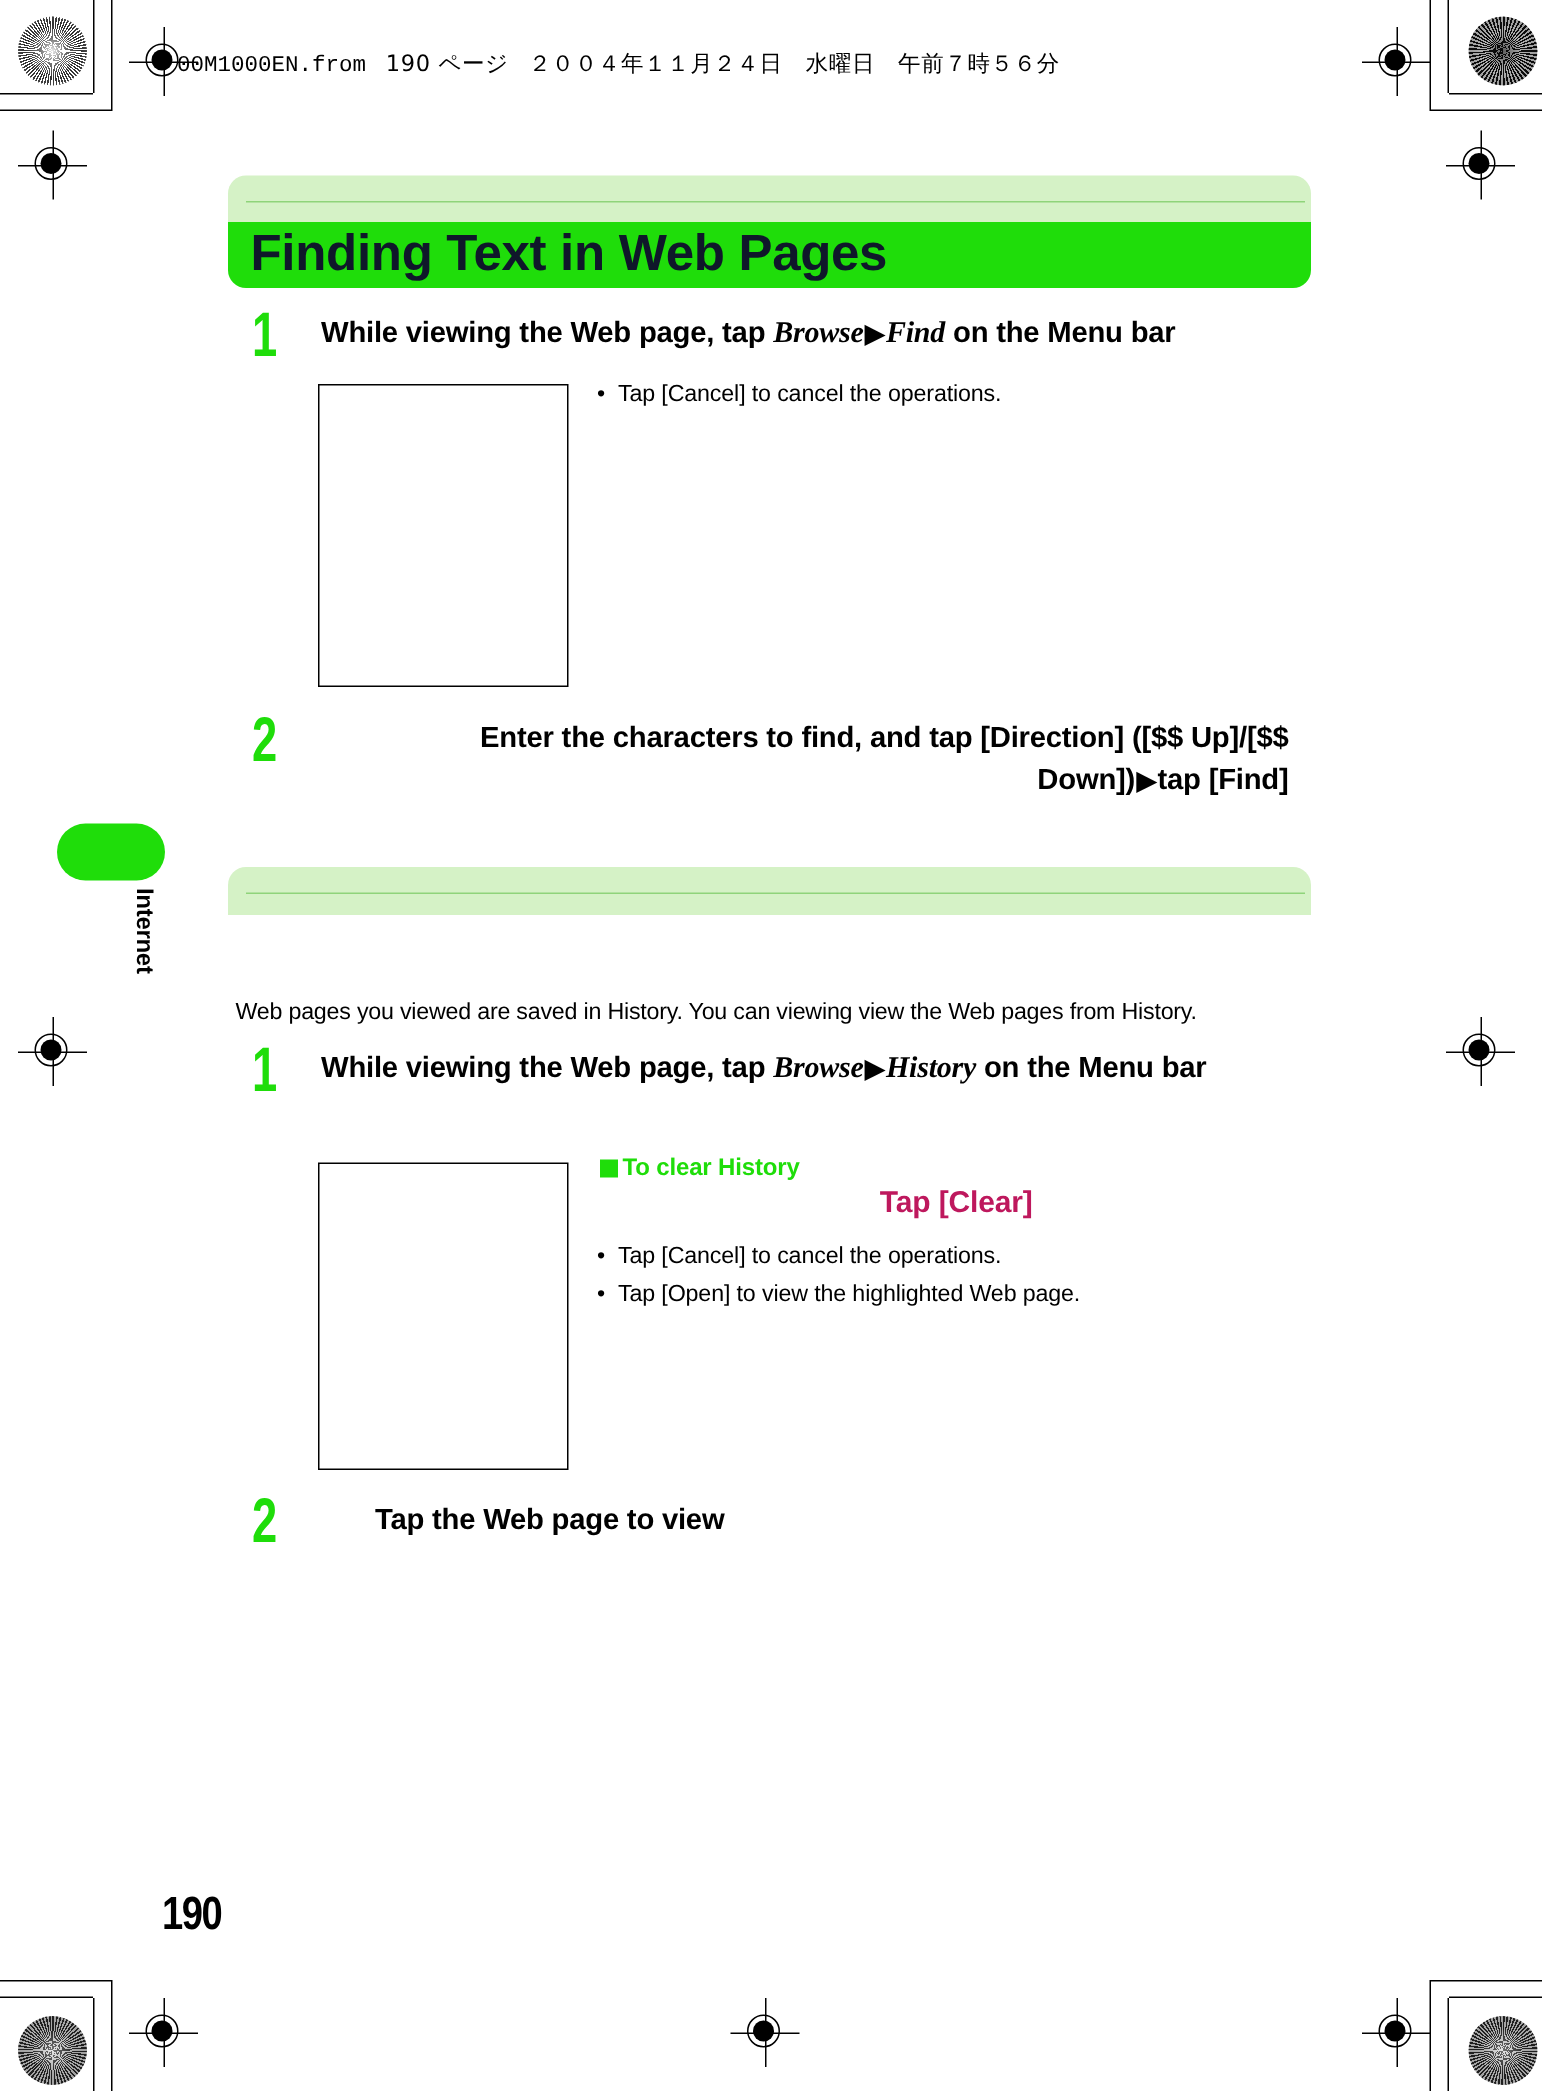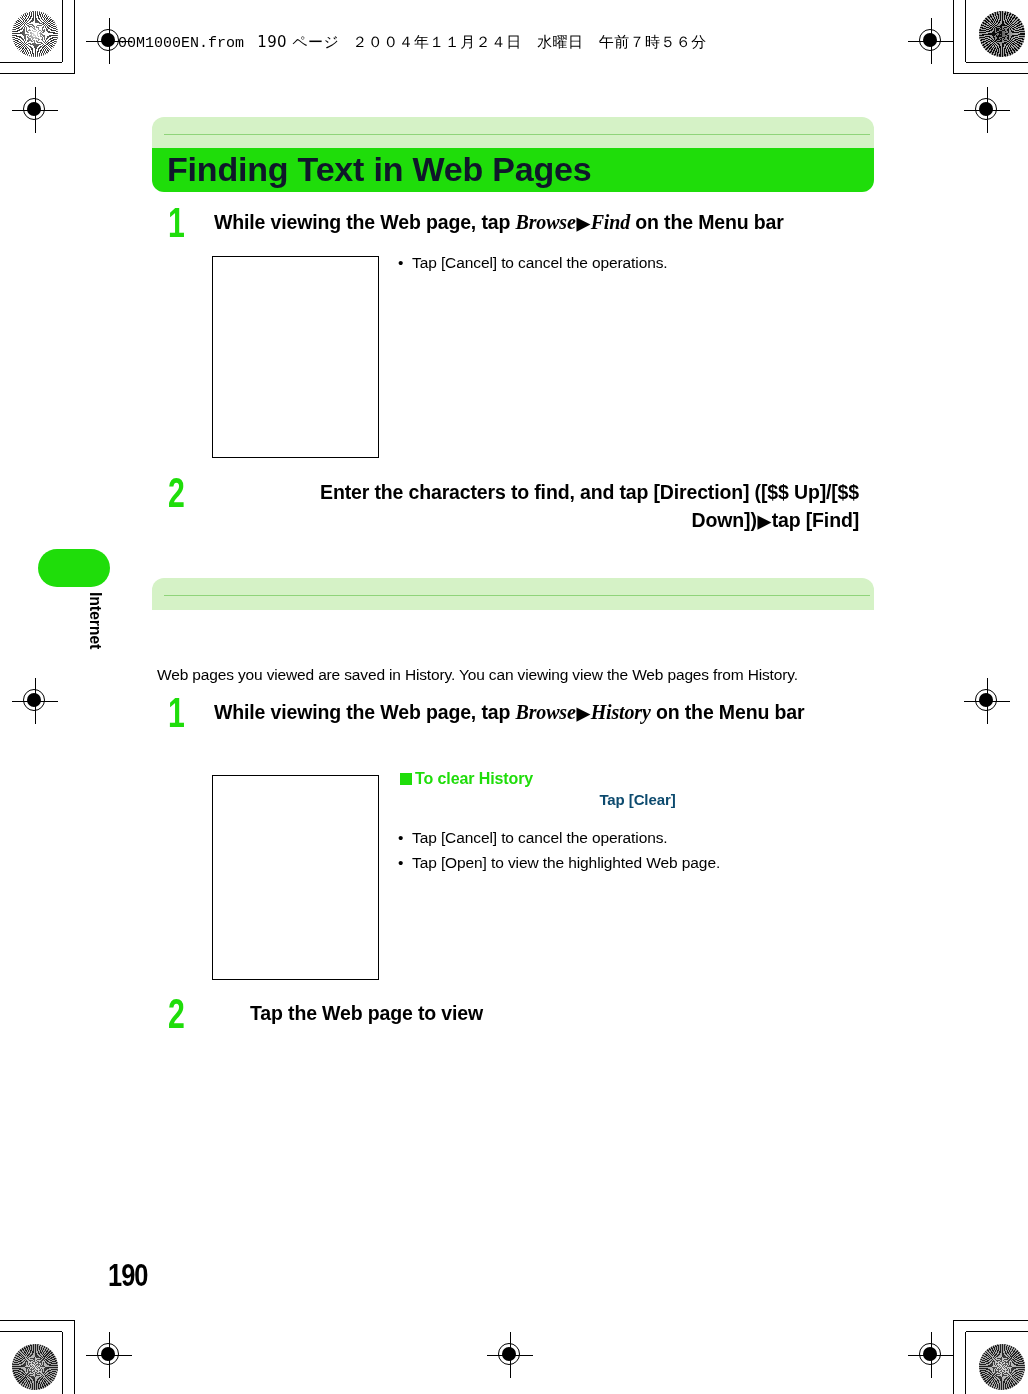--- a/index.html
+++ b/index.html
@@ -255,23 +255,23 @@
   .subhead .sq {
     width: 12px;
     height: 12px;
     background: #1fdd0a;
     margin-right: 3px;
     display: inline-block;
   }
   .subhead .sh-sub {
     margin-left: 15px;
     margin-top: 3px;
-    font-size: 15px;
-    font-weight: bold;
-    color: #0c4a6e;
+    font-size: 20px;
+    font-weight: bold;
+    color: #be185d;
     letter-spacing: -0.1px;
   }
 
   
   .lead {
     position: absolute;
     font-size: 15.5px;
     line-height: 1.5;
     letter-spacing: -0.15px;
   }

